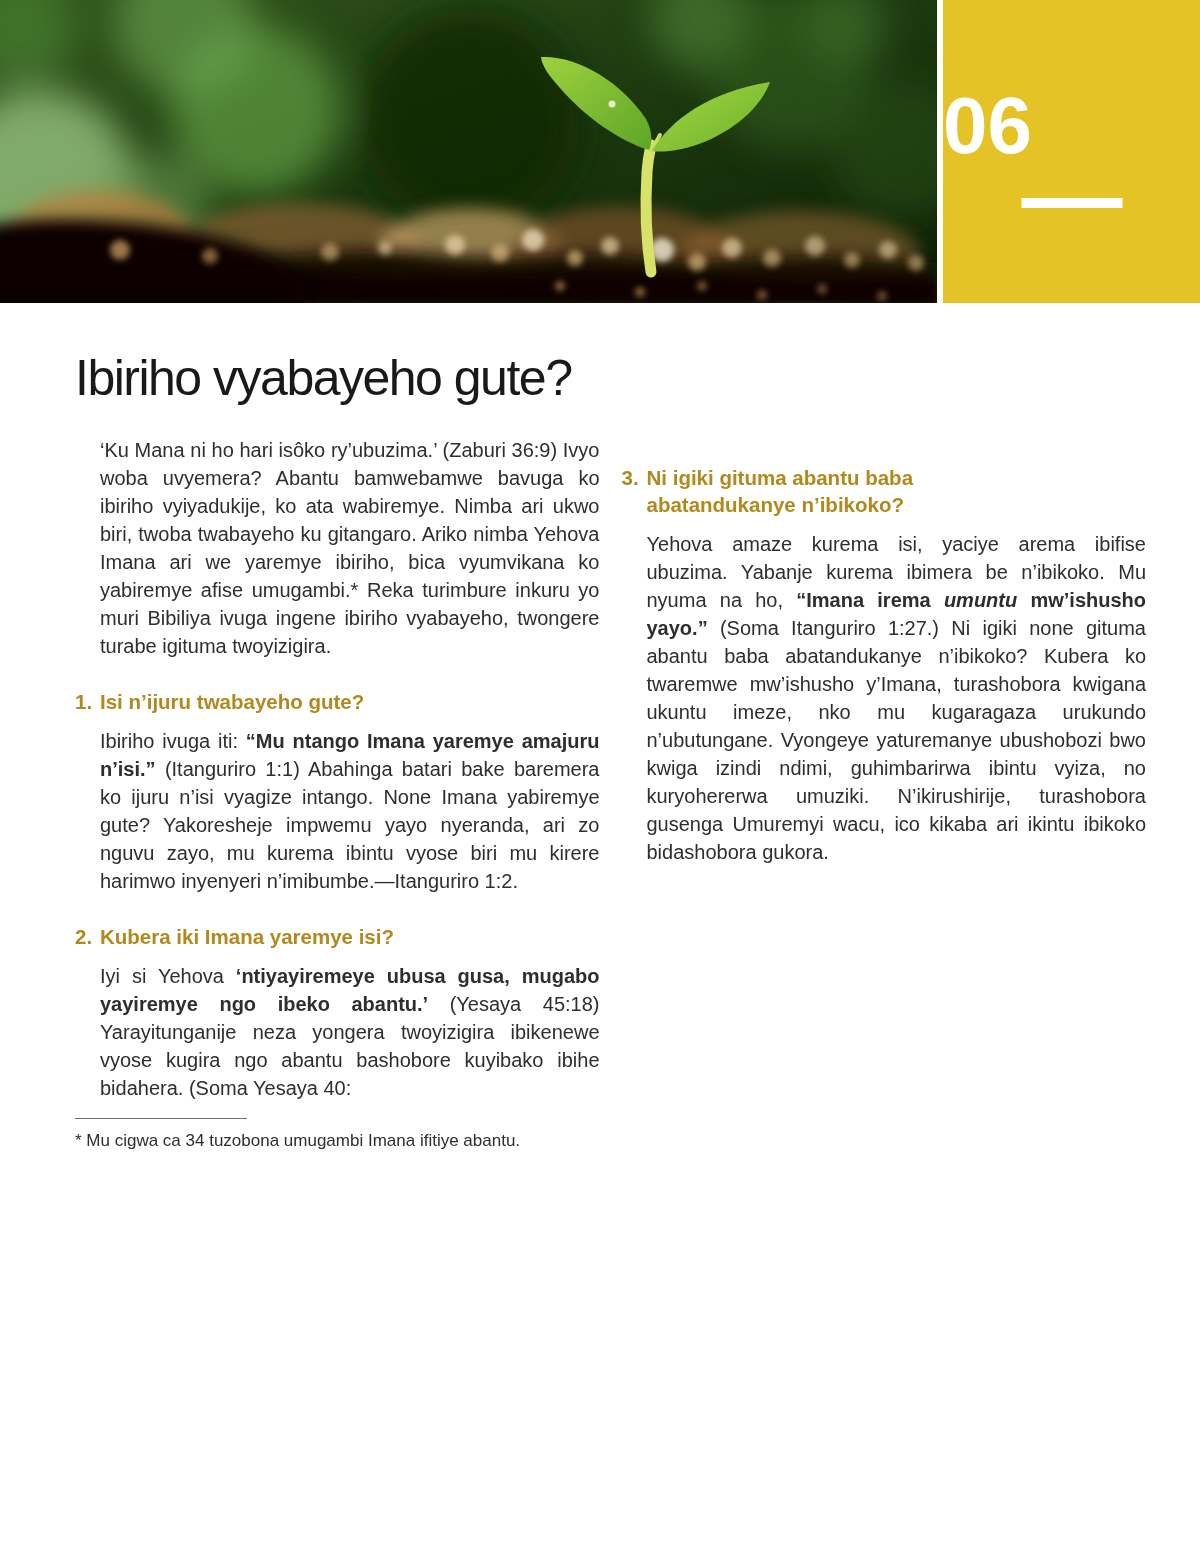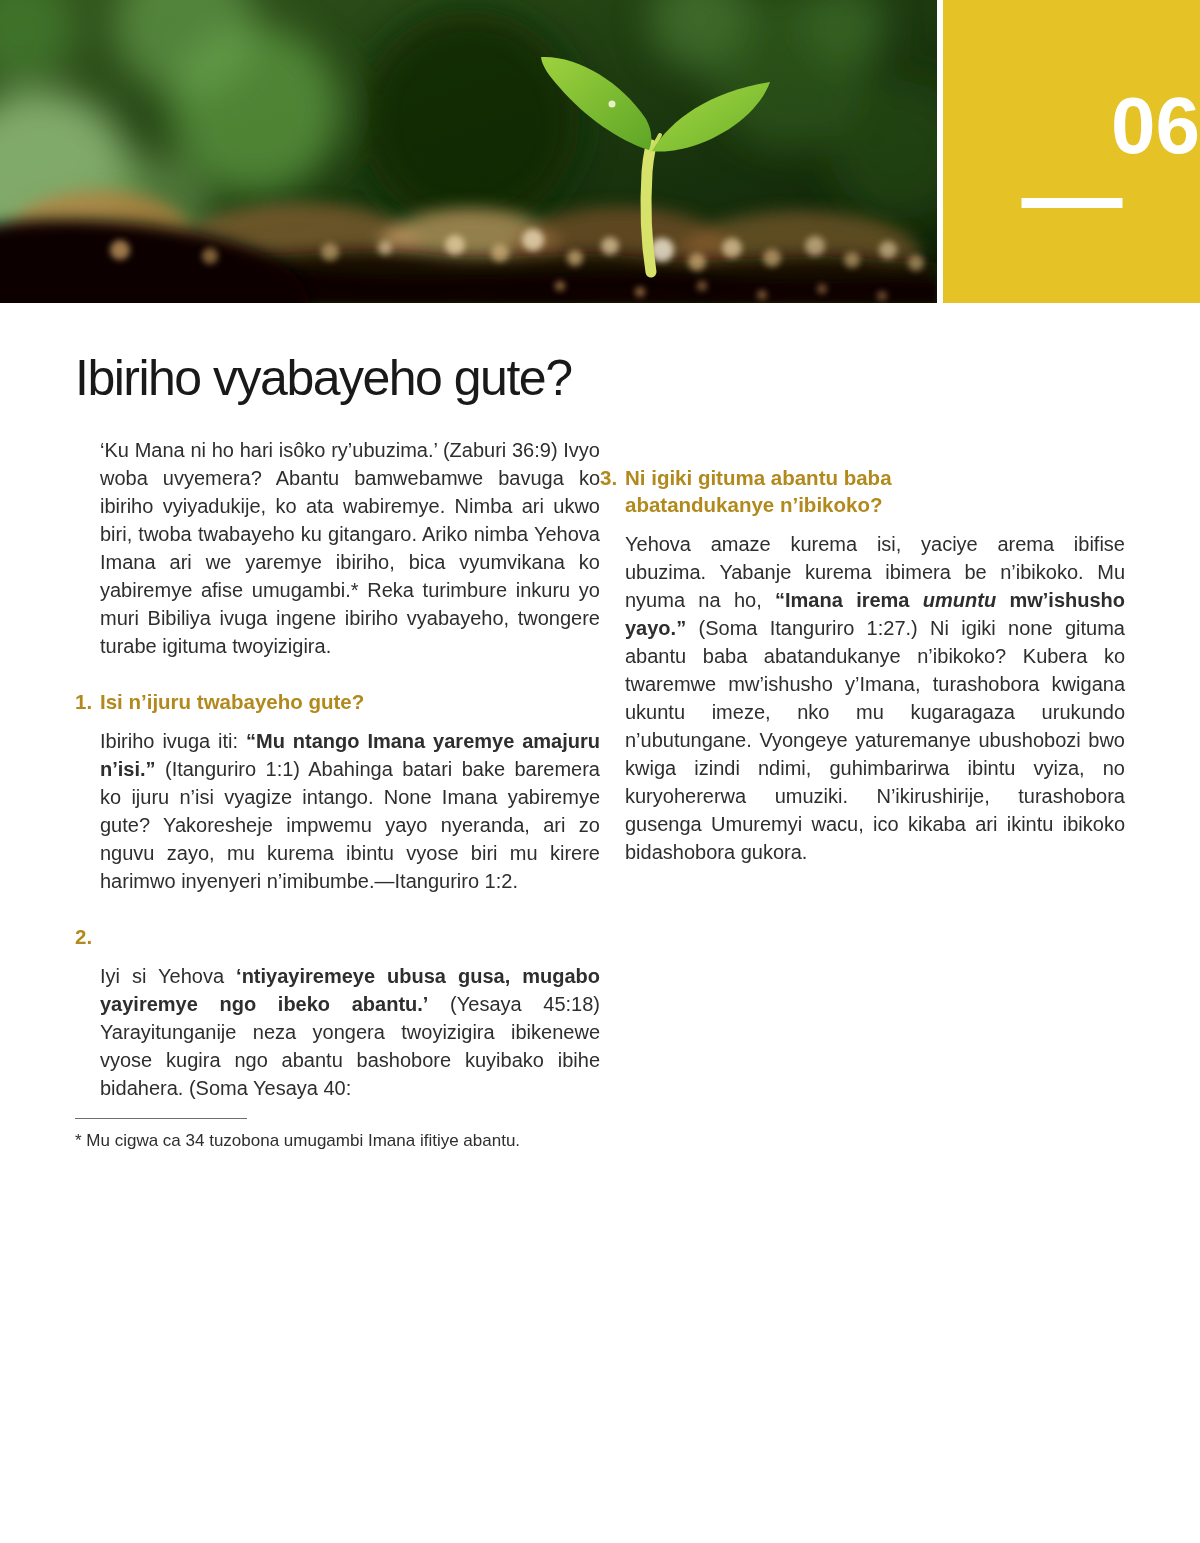--- a/index.html
+++ b/index.html
@@ -6,31 +6,31 @@
   html,body{margin:0;padding:0;background:#ffffff;}
   body{width:1200px;font-family:"Liberation Sans", sans-serif;color:#2e2e2e;}
   .page{position:relative;width:1200px;height:1543px;background:#fff;overflow:hidden;}
 
   
   .hero{display:flex;height:303px;}
   .photo{width:937px;height:303px;position:relative;overflow:hidden;background:#1c330e;}
   .photo svg{display:block;width:100%;height:100%;}
   .hero-gap{width:6px;background:#fff;}
   .badge{flex:1;background:var(--accent);position:relative;}
-  .badge-num{position:absolute;top:86px;left:0;right:0;text-align:right;
+  .badge-num{position:absolute;top:86px;left:0;right:0;text-align:left;
              font-size:80px;font-weight:700;color:#fff;line-height:1;}
   .badge-rule{position:absolute;top:198px;left:50%;transform:translateX(-50%);
               width:101px;height:10px;background:#fff;}
 
   
   .title{margin:48px 0 0 75px;font-size:50px;font-weight:400;letter-spacing:-1.5px;
          color:#191919;line-height:1.1;}
 
   
-  .columns{display:flex;margin:30px 54px 0 75px;}
+  .columns{display:flex;gap:22px;margin:30px 54px 0 75px;}
   .col{width:525px;}
   .p{font-size:20px;line-height:28px;text-align:justify;margin:0;padding-left:25px;color:#2e2e2e;}
   .h{display:flex;font-weight:700;font-size:20.5px;line-height:27px;color:var(--gold);
      margin:28px 0 12px 0;}
   .h .num{flex:0 0 25px;}
   .h .txt{white-space:pre-line;}
   .b{font-weight:700;}
   .i{font-style:italic;margin-top:16px;}
 
   
@@ -149,20 +149,21 @@
   <main class="columns">
     <section class="col">
         <p class="p"><span>‘Ku Mana ni ho hari isôko ry’ubuzima.’ (Zaburi 36:9) Ivyo woba uvyemera? Abantu bamwebamwe bavuga ko ibiriho vyiyadukije, ko ata wabiremye. Nimba ari ukwo biri, twoba twabayeho ku gitangaro. Ariko nimba Yehova Imana ari we yaremye ibiriho, bica vyumvikana ko yabiremye afise umugambi.* Reka turimbure inkuru yo muri Bibiliya ivuga ingene ibiriho vyabayeho, twongere turabe igituma twoyizigira.</span></p>
         <div class="h">
           <span class="num">1.</span>
           <span class="txt">Isi n’ijuru twabayeho gute?</span>
         </div>
         <p class="p"><span>Ibiriho ivuga iti: </span><span class="b">“Mu ntango Imana yaremye amajuru n’isi.”</span><span> (Itanguriro 1:1) Abahinga batari bake baremera ko ijuru n’isi vyagize intango. None Imana yabiremye gute? Yakoresheje impwemu yayo nyeranda, ari zo nguvu zayo, mu kurema ibintu vyose biri mu kirere harimwo inyenyeri n’imibumbe.—Itanguriro 1:2.</span></p>
         <div class="h">
           <span class="num">2.</span>
+          <span class="txt">Kubera iki Imana yaremye isi?</span>
         </div>
         <p class="p"><span>Iyi si Yehova </span><span class="b">‘ntiyayiremeye ubusa gusa, mugabo yayiremye ngo ibeko abantu.’</span><span> (Yesaya 45:18) Yarayitunganije neza yongera twoyizigira ibikenewe vyose kugira ngo abantu bashobore kuyibako ibihe bidahera. (Soma Yesaya 40:</span></p>
         <div class="footnote">
           <div class="fn-rule"></div>
           <p class="fn-text">* Mu cigwa ca 34 tuzobona umugambi Imana ifitiye abantu.</p>
         </div>
       </section>
     <section class="col">
         <div class="h">
           <span class="num">3.</span>

